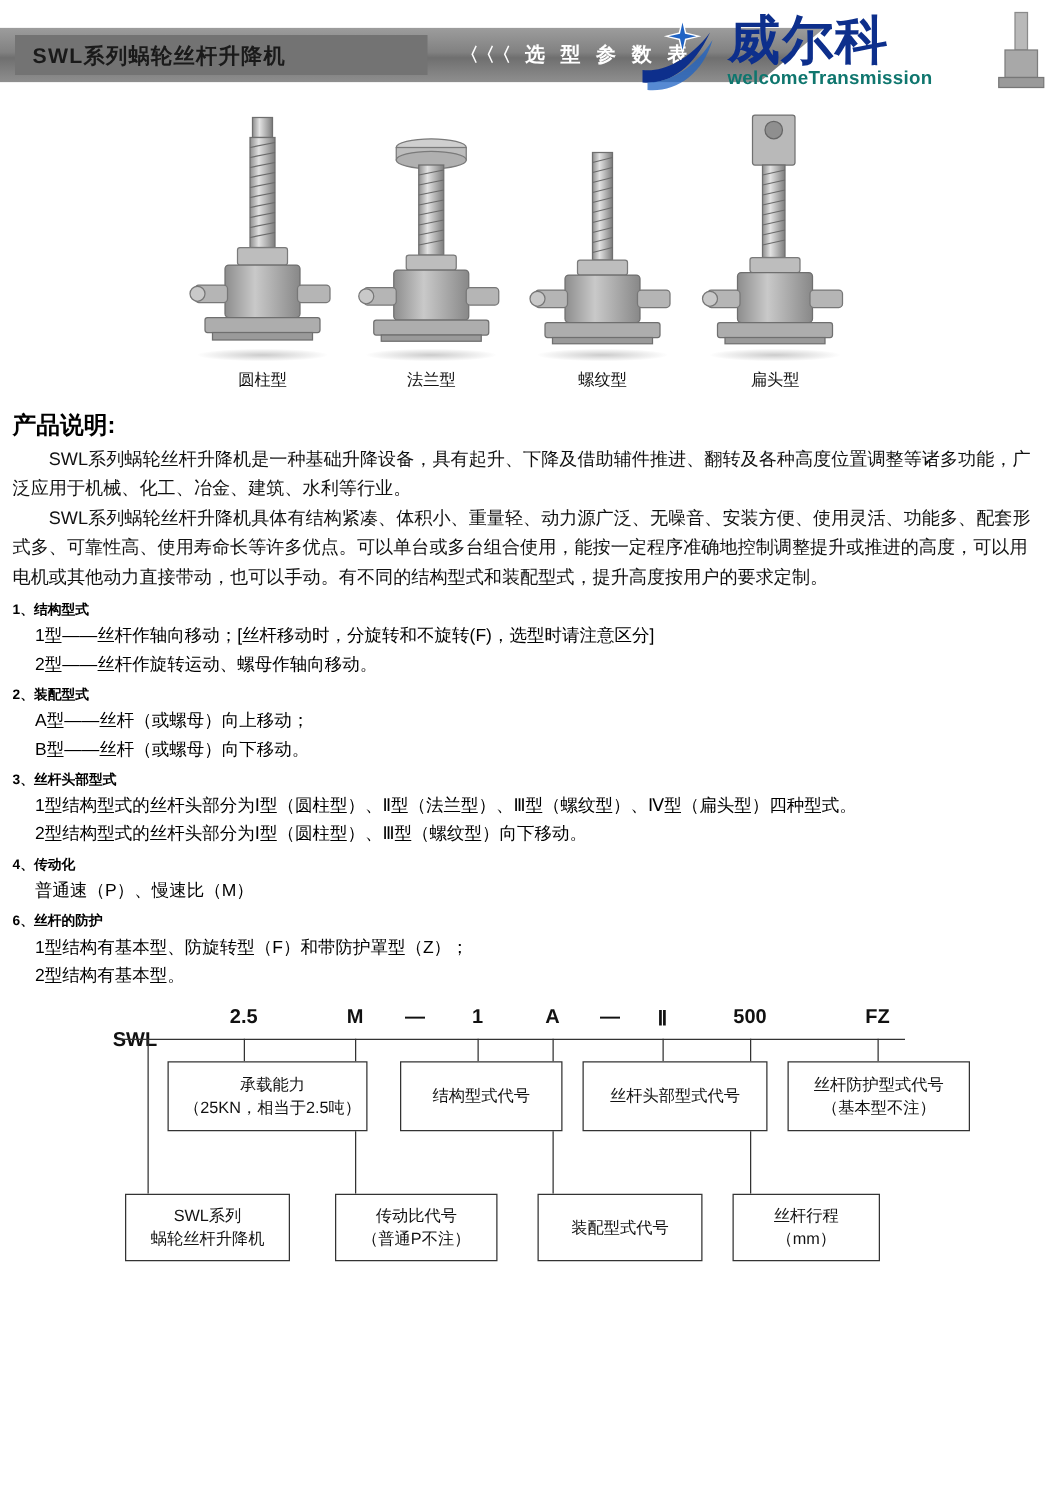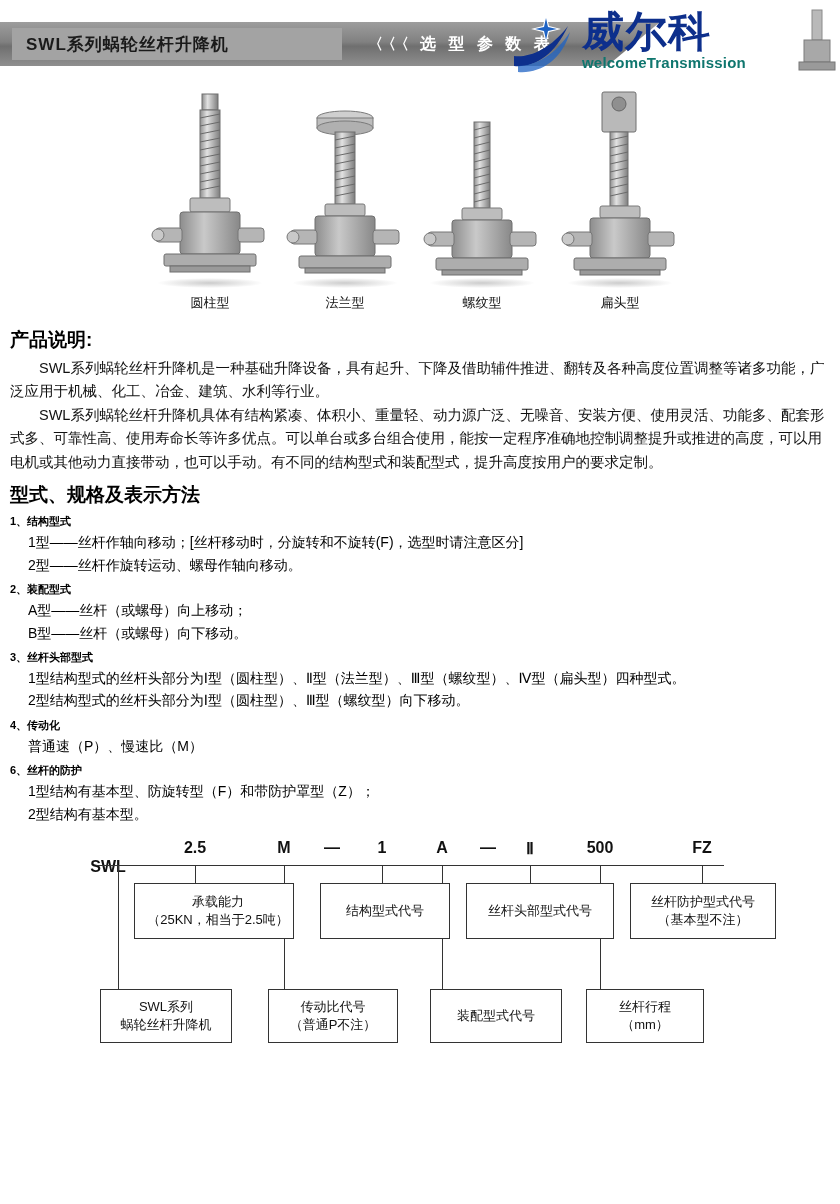--- a/index.html
+++ b/index.html
@@ -24,21 +24,21 @@
     position: absolute;
     left: 0; top: 22px;
     width: 660px; height: 44px;
     background: linear-gradient(to bottom, #9d9d9d 0%, #818181 45%, #6f6f6f 55%, #8f8f8f 100%);
     clip-path: polygon(0 0, 100% 0, 92% 100%, 0 100%);
   }
   .header-band-inner {
     position: absolute;
     left: 12px; top: 28px;
     width: 330px; height: 32px;
-    background: #a3a3a3;
+    background: #737373;
     display: flex;
     align-items: center;
     padding-left: 14px;
   }
   .header-title {
     font-size: 17px;
     font-weight: bold;
     letter-spacing: 1px;
     color: #1a1a1a;
     white-space: nowrap;
@@ -334,21 +334,20 @@
     <div class="caption">扁头型</div>
   </div>
 </div>
 
 <div class="content">
 
   <h2 class="section">产品说明:</h2>
   <p class="para">SWL系列蜗轮丝杆升降机是一种基础升降设备，具有起升、下降及借助辅件推进、翻转及各种高度位置调整等诸多功能，广泛应用于机械、化工、冶金、建筑、水利等行业。</p>
   <p class="para">SWL系列蜗轮丝杆升降机具体有结构紧凑、体积小、重量轻、动力源广泛、无噪音、安装方便、使用灵活、功能多、配套形式多、可靠性高、使用寿命长等许多优点。可以单台或多台组合使用，能按一定程序准确地控制调整提升或推进的高度，可以用电机或其他动力直接带动，也可以手动。有不同的结构型式和装配型式，提升高度按用户的要求定制。</p>
 
-  <h2 class="section" style="margin-top:8px;">型式、规格及表示方法</h2>
 
   <div class="list-item">
     <p class="list-head">1、结构型式</p>
     <p class="list-line">1型——丝杆作轴向移动；[丝杆移动时，分旋转和不旋转(F)，选型时请注意区分]</p>
     <p class="list-line">2型——丝杆作旋转运动、螺母作轴向移动。</p>
   </div>
 
   <div class="list-item">
     <p class="list-head">2、装配型式</p>
     <p class="list-line">A型——丝杆（或螺母）向上移动；</p>

